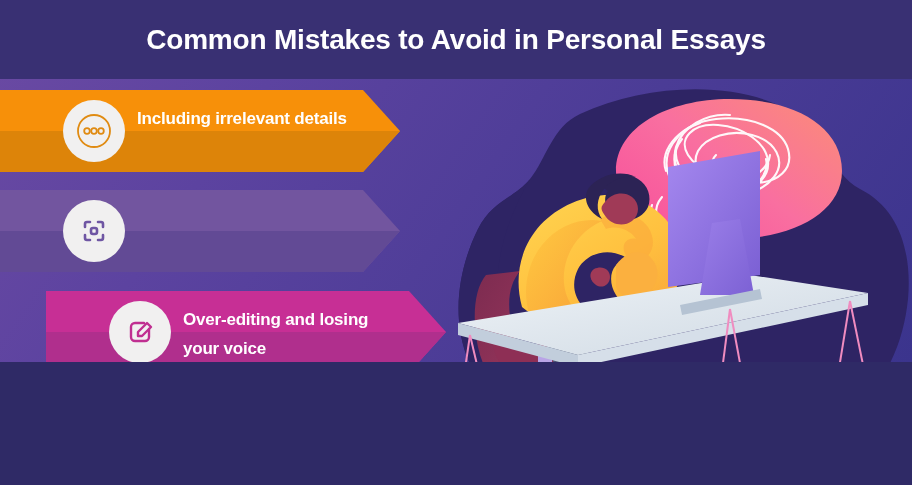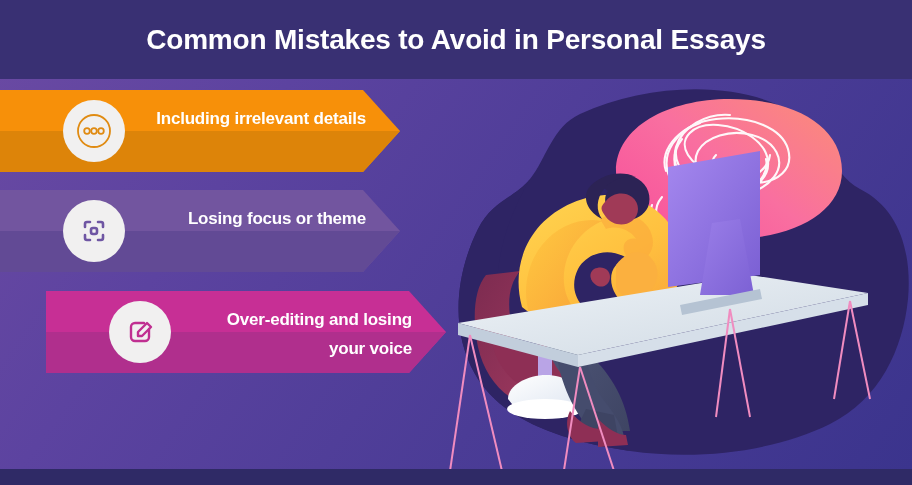--- a/index.html
+++ b/index.html
@@ -3,21 +3,21 @@
 <meta charset="utf-8">
 <style>
   html, body {
     margin: 0;
     padding: 0;
     background: #2f2a66;
   }
   #infographic {
     position: relative;
     width: 912px;
-    height: 469px;
+    height: 362px;
     overflow: hidden;
     font-family: "Liberation Sans", sans-serif;
     background: linear-gradient(125deg, #6b4aa3 0%, #5c43a0 28%, #4b3c96 62%, #3b348d 100%);
   }
 
   
   .header-band {
     position: absolute;
     left: 0; top: 0;
     width: 912px;
@@ -71,29 +71,28 @@
     width: 62px;
     height: 62px;
     border-radius: 50%;
     background: #f1f0f0;
     display: flex;
     align-items: center;
     justify-content: center;
   }
   .banner .label {
     position: absolute;
-    left: 151px;
+    left: 137px;
     top: 14px;
     width: 215px;
     color: #ffffff;
     font-size: 17px;
     font-weight: bold;
     line-height: 29px;
     letter-spacing: -0.2px;
-    text-align: right;
   }
 
   .banner-1 { top: 90px; }
   .banner-2 { top: 190px; }
   .banner-3 { top: 291px; margin-left: 46px; }
   .banner-4 { top: 392px; }
 </style>
 </head>
 <body>
 
@@ -279,21 +278,20 @@
       <svg width="40" height="40" viewBox="0 0 40 40">
         <g fill="none" stroke="#6f56a3" stroke-width="2.6" stroke-linecap="round">
           <path d="M11,16 L11,13 A2,2 0 0 1 13,11 L16,11"></path>
           <path d="M24,11 L27,11 A2,2 0 0 1 29,13 L29,16"></path>
           <path d="M29,24 L29,27 A2,2 0 0 1 27,29 L24,29"></path>
           <path d="M16,29 L13,29 A2,2 0 0 1 11,27 L11,24"></path>
         </g>
         <rect x="17" y="17" width="6" height="6" rx="2" fill="none" stroke="#6f56a3" stroke-width="2.6"></rect>
       </svg>
     </div>
-    <div class="label">Losing focus or theme</div>
   </div>
 
   <div class="banner banner-3">
     <div class="shape">
       <svg width="400" height="82" viewBox="0 0 400 82">
         <path d="M0,0 L363,0 L400,41 L363,82 L0,82 Z" fill="#c72f95"></path>
         <path d="M0,41 L400,41 L363,82 L0,82 Z" fill="#b02f8d"></path>
       </svg>
     </div>
     <div class="icon-wrap">

